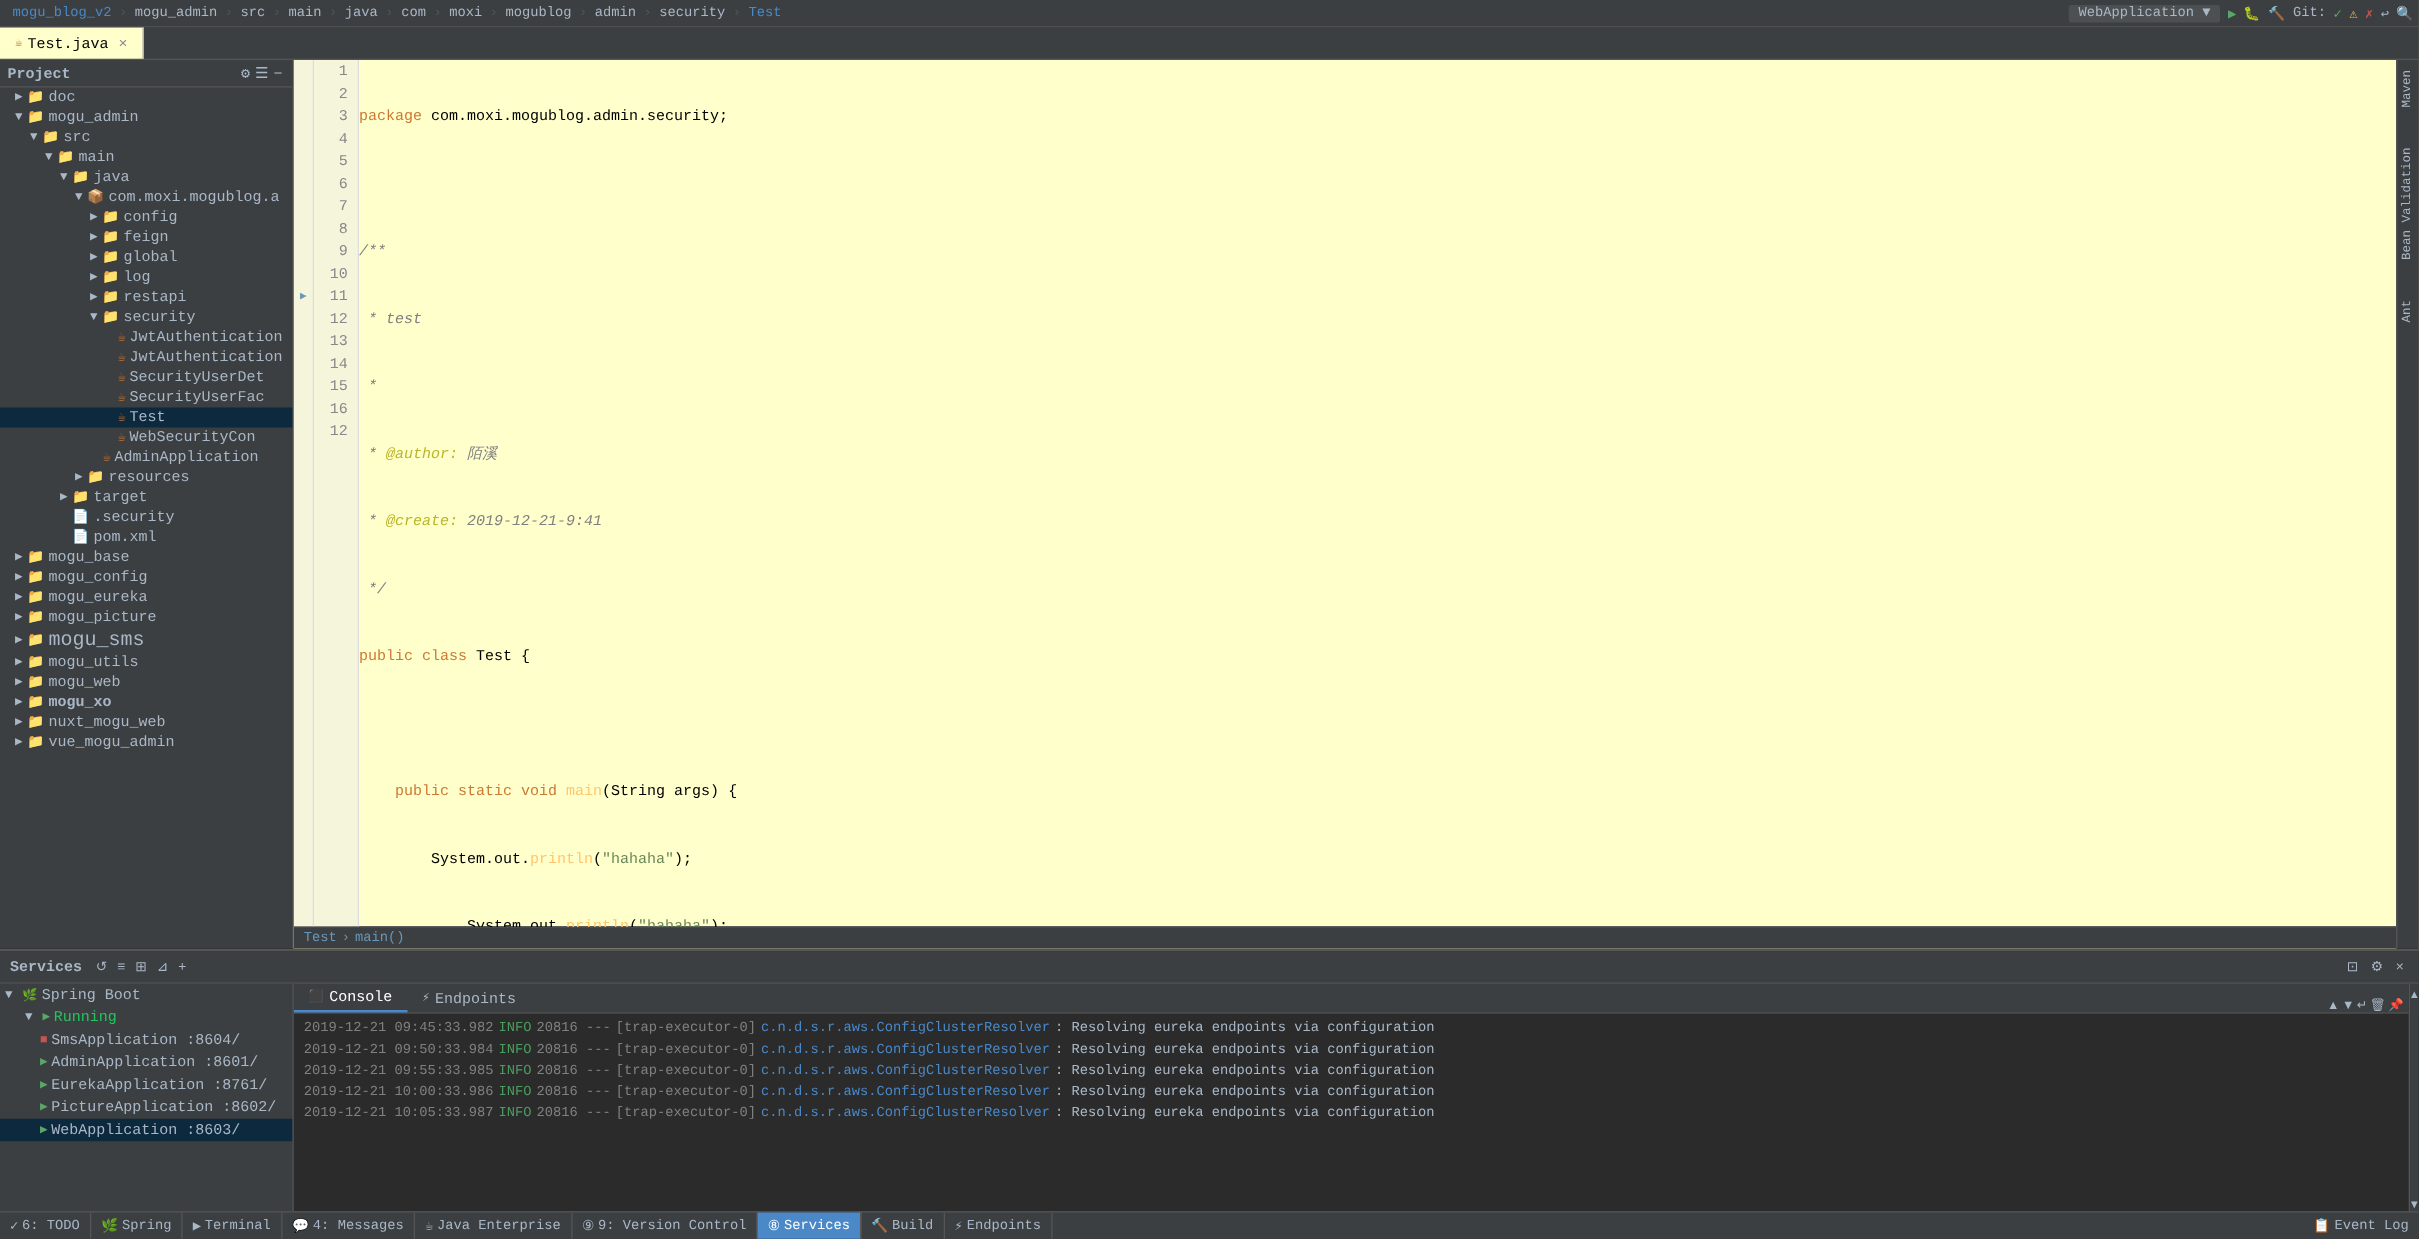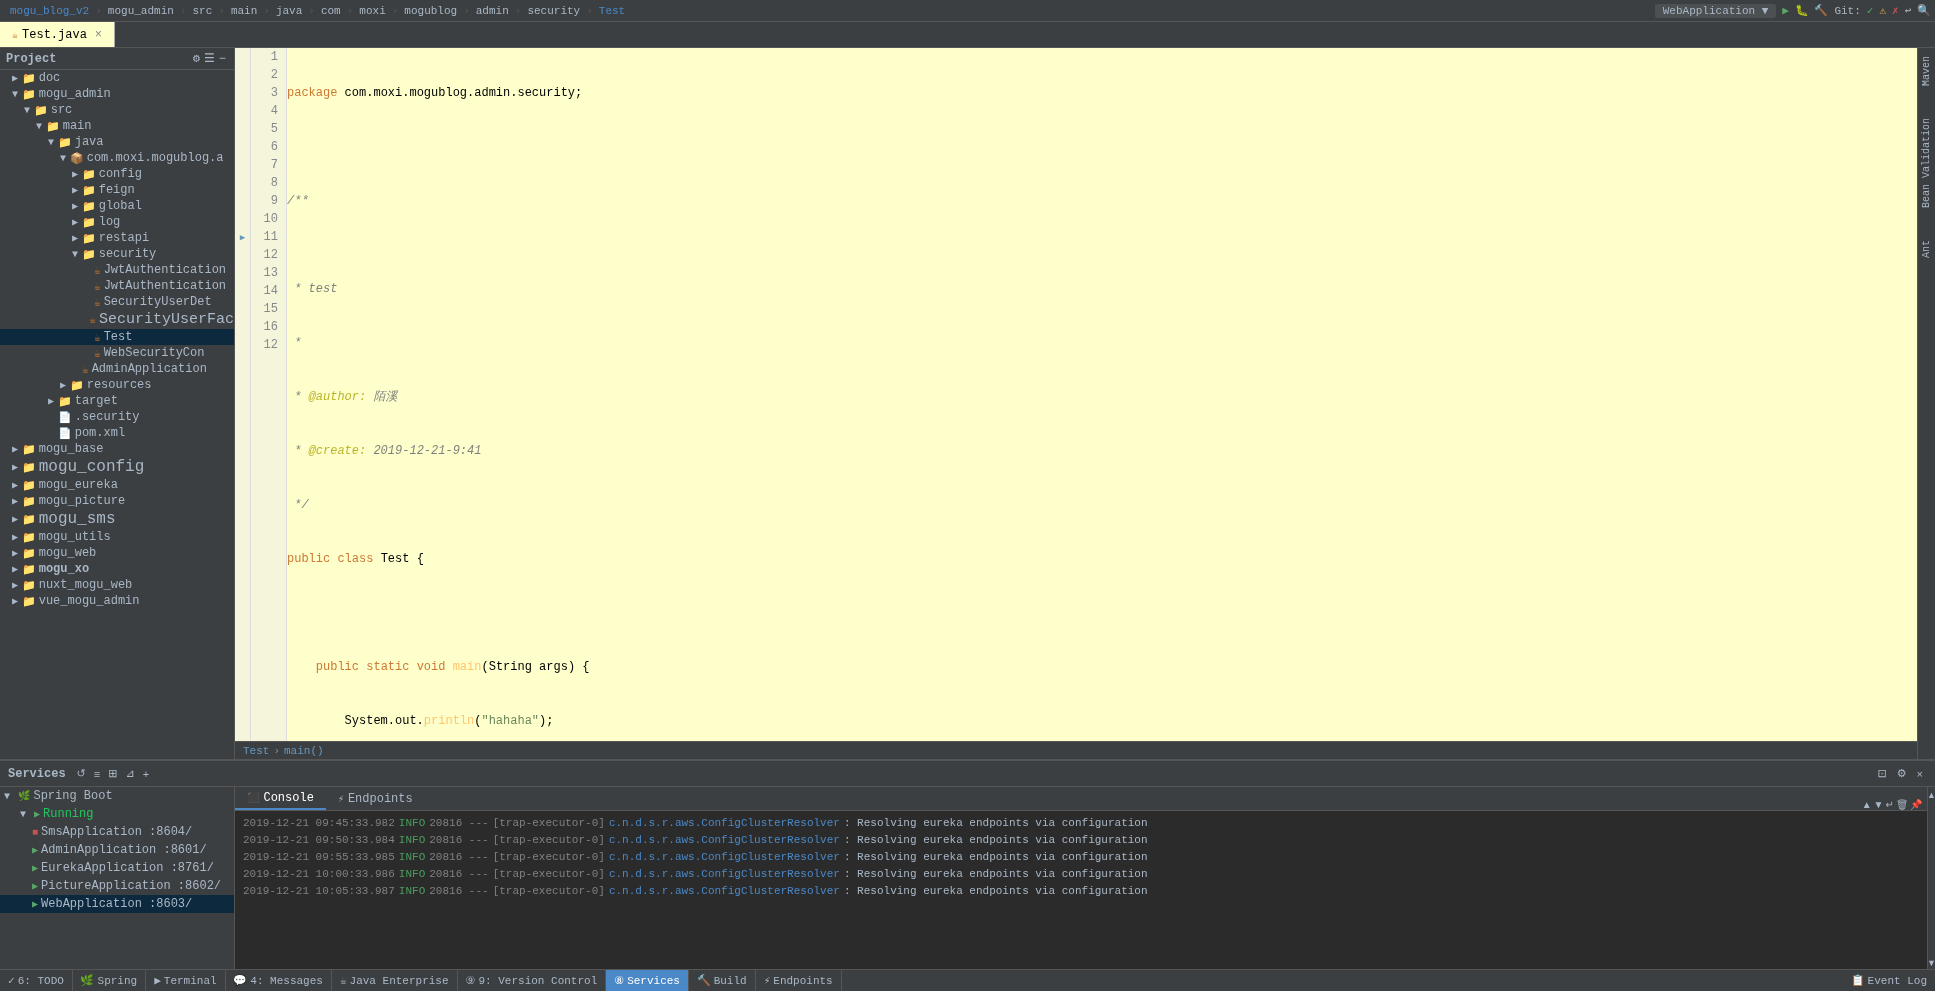--- a/index.html
+++ b/index.html
@@ -133,21 +133,21 @@
       <span style="font-size:12px; color:#a9b7c6;">JwtAuthentication</span>
     </div>
     <div style="display:flex; align-items:center; padding:1px 0; cursor:pointer; padding-left:80px;">
       <span style="width:14px;"></span>
       <span style="color:#cc7832; margin-right:3px; font-size:11px;">☕</span>
       <span style="font-size:12px; color:#a9b7c6;">SecurityUserDet</span>
     </div>
     <div style="display:flex; align-items:center; padding:1px 0; cursor:pointer; padding-left:80px;">
       <span style="width:14px;"></span>
       <span style="color:#cc7832; margin-right:3px; font-size:11px;">☕</span>
-      <span style="font-size:15px; color:#a9b7c6;">SecurityUserFac</span>
+      <span style="font-size:12px; color:#a9b7c6;">SecurityUserFac</span>
     </div>
     <div style="display:flex; align-items:center; padding:1px 0; cursor:pointer; padding-left:80px; background:#0d293e;">
       <span style="width:14px;"></span>
       <span style="color:#cc7832; margin-right:3px; font-size:11px;">☕</span>
       <span style="font-size:12px; color:#a9b7c6;">Test</span>
     </div>
     <div style="display:flex; align-items:center; padding:1px 0; cursor:pointer; padding-left:80px;">
       <span style="width:14px;"></span>
       <span style="color:#cc7832; margin-right:3px; font-size:11px;">☕</span>
       <span style="font-size:12px; color:#a9b7c6;">WebSecurityCon</span>
@@ -178,21 +178,21 @@
       <span style="font-size:12px; color:#a9b7c6;">pom.xml</span>
     </div>
     <div style="display:flex; align-items:center; padding:1px 0; cursor:pointer; padding-left:8px;">
       <span style="width:14px; color:#a9b7c6; font-size:10px; text-align:center;">▶</span>
       <span style="color:#e8bf6a; margin-right:3px; font-size:11px;">📁</span>
       <span style="font-size:12px; color:#a9b7c6;">mogu_base</span>
     </div>
     <div style="display:flex; align-items:center; padding:1px 0; cursor:pointer; padding-left:8px;">
       <span style="width:14px; color:#a9b7c6; font-size:10px; text-align:center;">▶</span>
       <span style="color:#e8bf6a; margin-right:3px; font-size:11px;">📁</span>
-      <span style="font-size:16px; color:#a9b7c6;">mogu_config</span>
+      <span style="font-size:12px; color:#a9b7c6;">mogu_config</span>
     </div>
     <div style="display:flex; align-items:center; padding:1px 0; cursor:pointer; padding-left:8px;">
       <span style="width:14px; color:#a9b7c6; font-size:10px; text-align:center;">▶</span>
       <span style="color:#e8bf6a; margin-right:3px; font-size:11px;">📁</span>
       <span style="font-size:12px; color:#a9b7c6;">mogu_eureka</span>
     </div>
     <div style="display:flex; align-items:center; padding:1px 0; cursor:pointer; padding-left:8px;">
       <span style="width:14px; color:#a9b7c6; font-size:10px; text-align:center;">▶</span>
       <span style="color:#e8bf6a; margin-right:3px; font-size:11px;">📁</span>
       <span style="font-size:12px; color:#a9b7c6;">mogu_picture</span>
@@ -271,21 +271,21 @@
         <div style="height:18px;">14</div>
         <div style="height:18px;">15</div>
         <div style="height:18px;">16</div>
         <div style="height:18px;">12</div>
       </div>
 
       <div style="padding:0 0; font-size:12px; line-height:18px; white-space:pre; flex:1; cursor:text; color:#000;">
         <div style="height:18px;"><span style="color:#cc7832;">package</span><span style="color:#000;"> com.moxi.mogublog.admin.security;</span></div>
         <div style="height:18px;"></div>
         <div style="height:18px;"><span style="color:#808080; font-style:italic;">/**</span></div>
-        <div style="height:18px;margin-top:34px;"><span style="color:#808080; font-style:italic;"> * test</span></div>
+        <div style="height:18px;"><span style="color:#808080; font-style:italic;"> * test</span></div>
         <div style="height:18px;"><span style="color:#808080; font-style:italic;"> *</span></div>
         <div style="height:18px;"><span style="color:#808080; font-style:italic;"> * </span><span style="color:#bbb529; font-style:italic;">@author:</span><span style="color:#808080; font-style:italic;"> 陌溪</span></div>
         <div style="height:18px;"><span style="color:#808080; font-style:italic;"> * </span><span style="color:#bbb529; font-style:italic;">@create:</span><span style="color:#808080; font-style:italic;"> 2019-12-21-9:41</span></div>
         <div style="height:18px;"><span style="color:#808080; font-style:italic;"> */</span></div>
         <div style="height:18px;"><span style="color:#cc7832;">public</span><span> </span><span style="color:#cc7832;">class</span><span> Test {</span></div>
         <div style="height:18px;"></div>
         <div style="height:18px;"><span>    </span><span style="color:#cc7832;">public</span><span> </span><span style="color:#cc7832;">static</span><span> </span><span style="color:#cc7832;">void</span><span> </span><span style="color:#ffc66d;">main</span><span>(String args) {</span></div>
         <div style="height:18px;"><span>        System.out.</span><span style="color:#ffc66d;">println</span><span>(</span><span style="color:#6a8759;">"hahaha"</span><span>);</span></div>
         <div style="height:18px;"><span>            System.out.</span><span style="color:#ffc66d;">println</span><span>(</span><span style="color:#6a8759;">"hahaha"</span><span>);</span></div>
         

